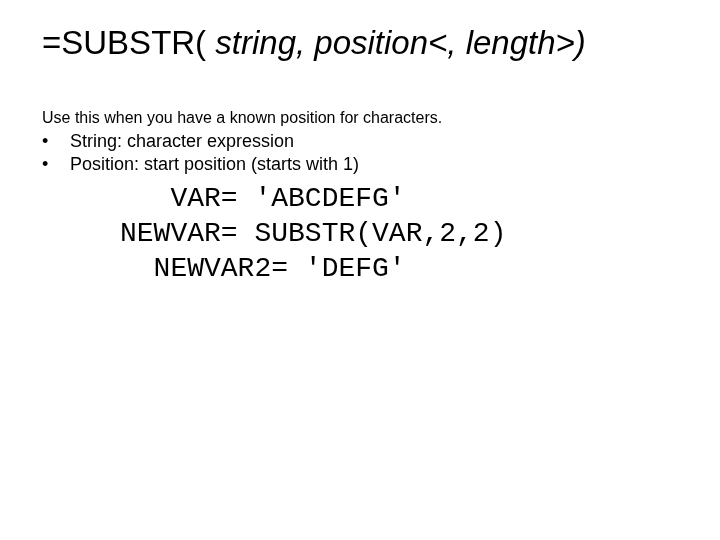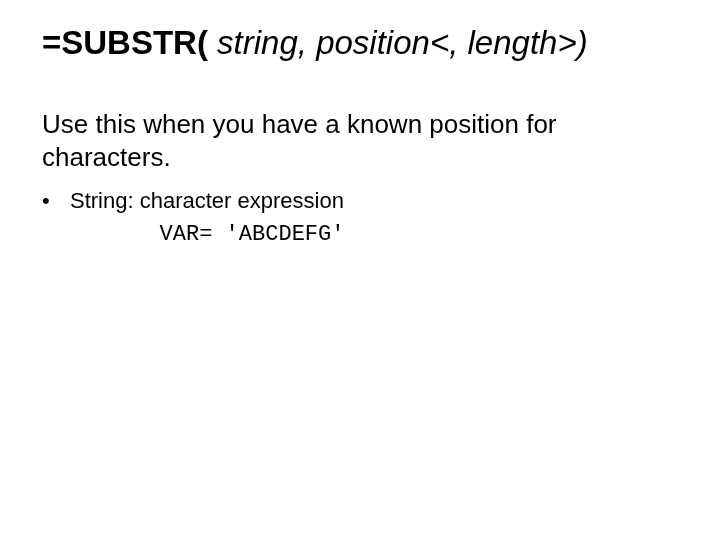--- a/index.html
+++ b/index.html
@@ -1,37 +1,40 @@
 <!DOCTYPE html>
 <html><head>
 <meta charset="utf-8">
 <style>
   * { margin: 0; padding: 0; box-sizing: border-box; }
   html, body { width: 720px; height: 540px; background: #fff; font-family: Arial, Helvetica, sans-serif; color: #000; }
   .slide { padding: 24px 42px 0 42px; }
   .title { font-size: 33px; font-weight: 400; margin-bottom: 46px; white-space: nowrap; }
-  .title-bold { font-weight: 700; font-style: normal; }
+  .title-bold { font-weight: 400; font-style: normal; }
   .title-italic { font-style: italic; font-weight: 400; margin-top: 24px; }
-  .intro { font-size: 26px; margin-bottom: 14px; line-height: 1.25; }
+  .intro { font-size: 16px; margin-bottom: 2px; line-height: 1.25; }
   ul { list-style: none; }
-  li { font-size: 22px; line-height: 1.25; padding-left: 28px; text-indent: -28px; }
+  li { font-size: 18px; line-height: 1.25; padding-left: 28px; text-indent: -28px; }
   li::before { content: "•"; display: inline-block; width: 28px; text-indent: 0; }
   .code-block { margin-top: 6px; margin-left: 78px; }
-  .code-line { font-family: "Courier New", Courier, monospace; font-size: 22px; line-height: 1.25; white-space: pre; }
+  .code-line { font-family: "Courier New", Courier, monospace; font-size: 28px; line-height: 1.25; white-space: pre; }
 </style>
 </head>
 <body>
 
 <div class="slide">
   <h1 class="title">
     <span class="title-bold">=SUBSTR(</span><span class="title-italic"> string, position&lt;, length&gt;)</span>
   </h1>
 
   <p class="intro">Use this when you have a known position for characters.</p>
 
   <ul>
     <li>String:  character expression</li>
+    <li>Position:  start position (starts with 1)</li>
   </ul>
 
   <div class="code-block">
     <div class="code-line">   VAR= 'ABCDEFG'</div>
+    <div class="code-line">NEWVAR= SUBSTR(VAR,2,2)</div>
+    <div class="code-line">  NEWVAR2= 'DEFG'</div>
   </div>
 </div>
 
 </body></html>

